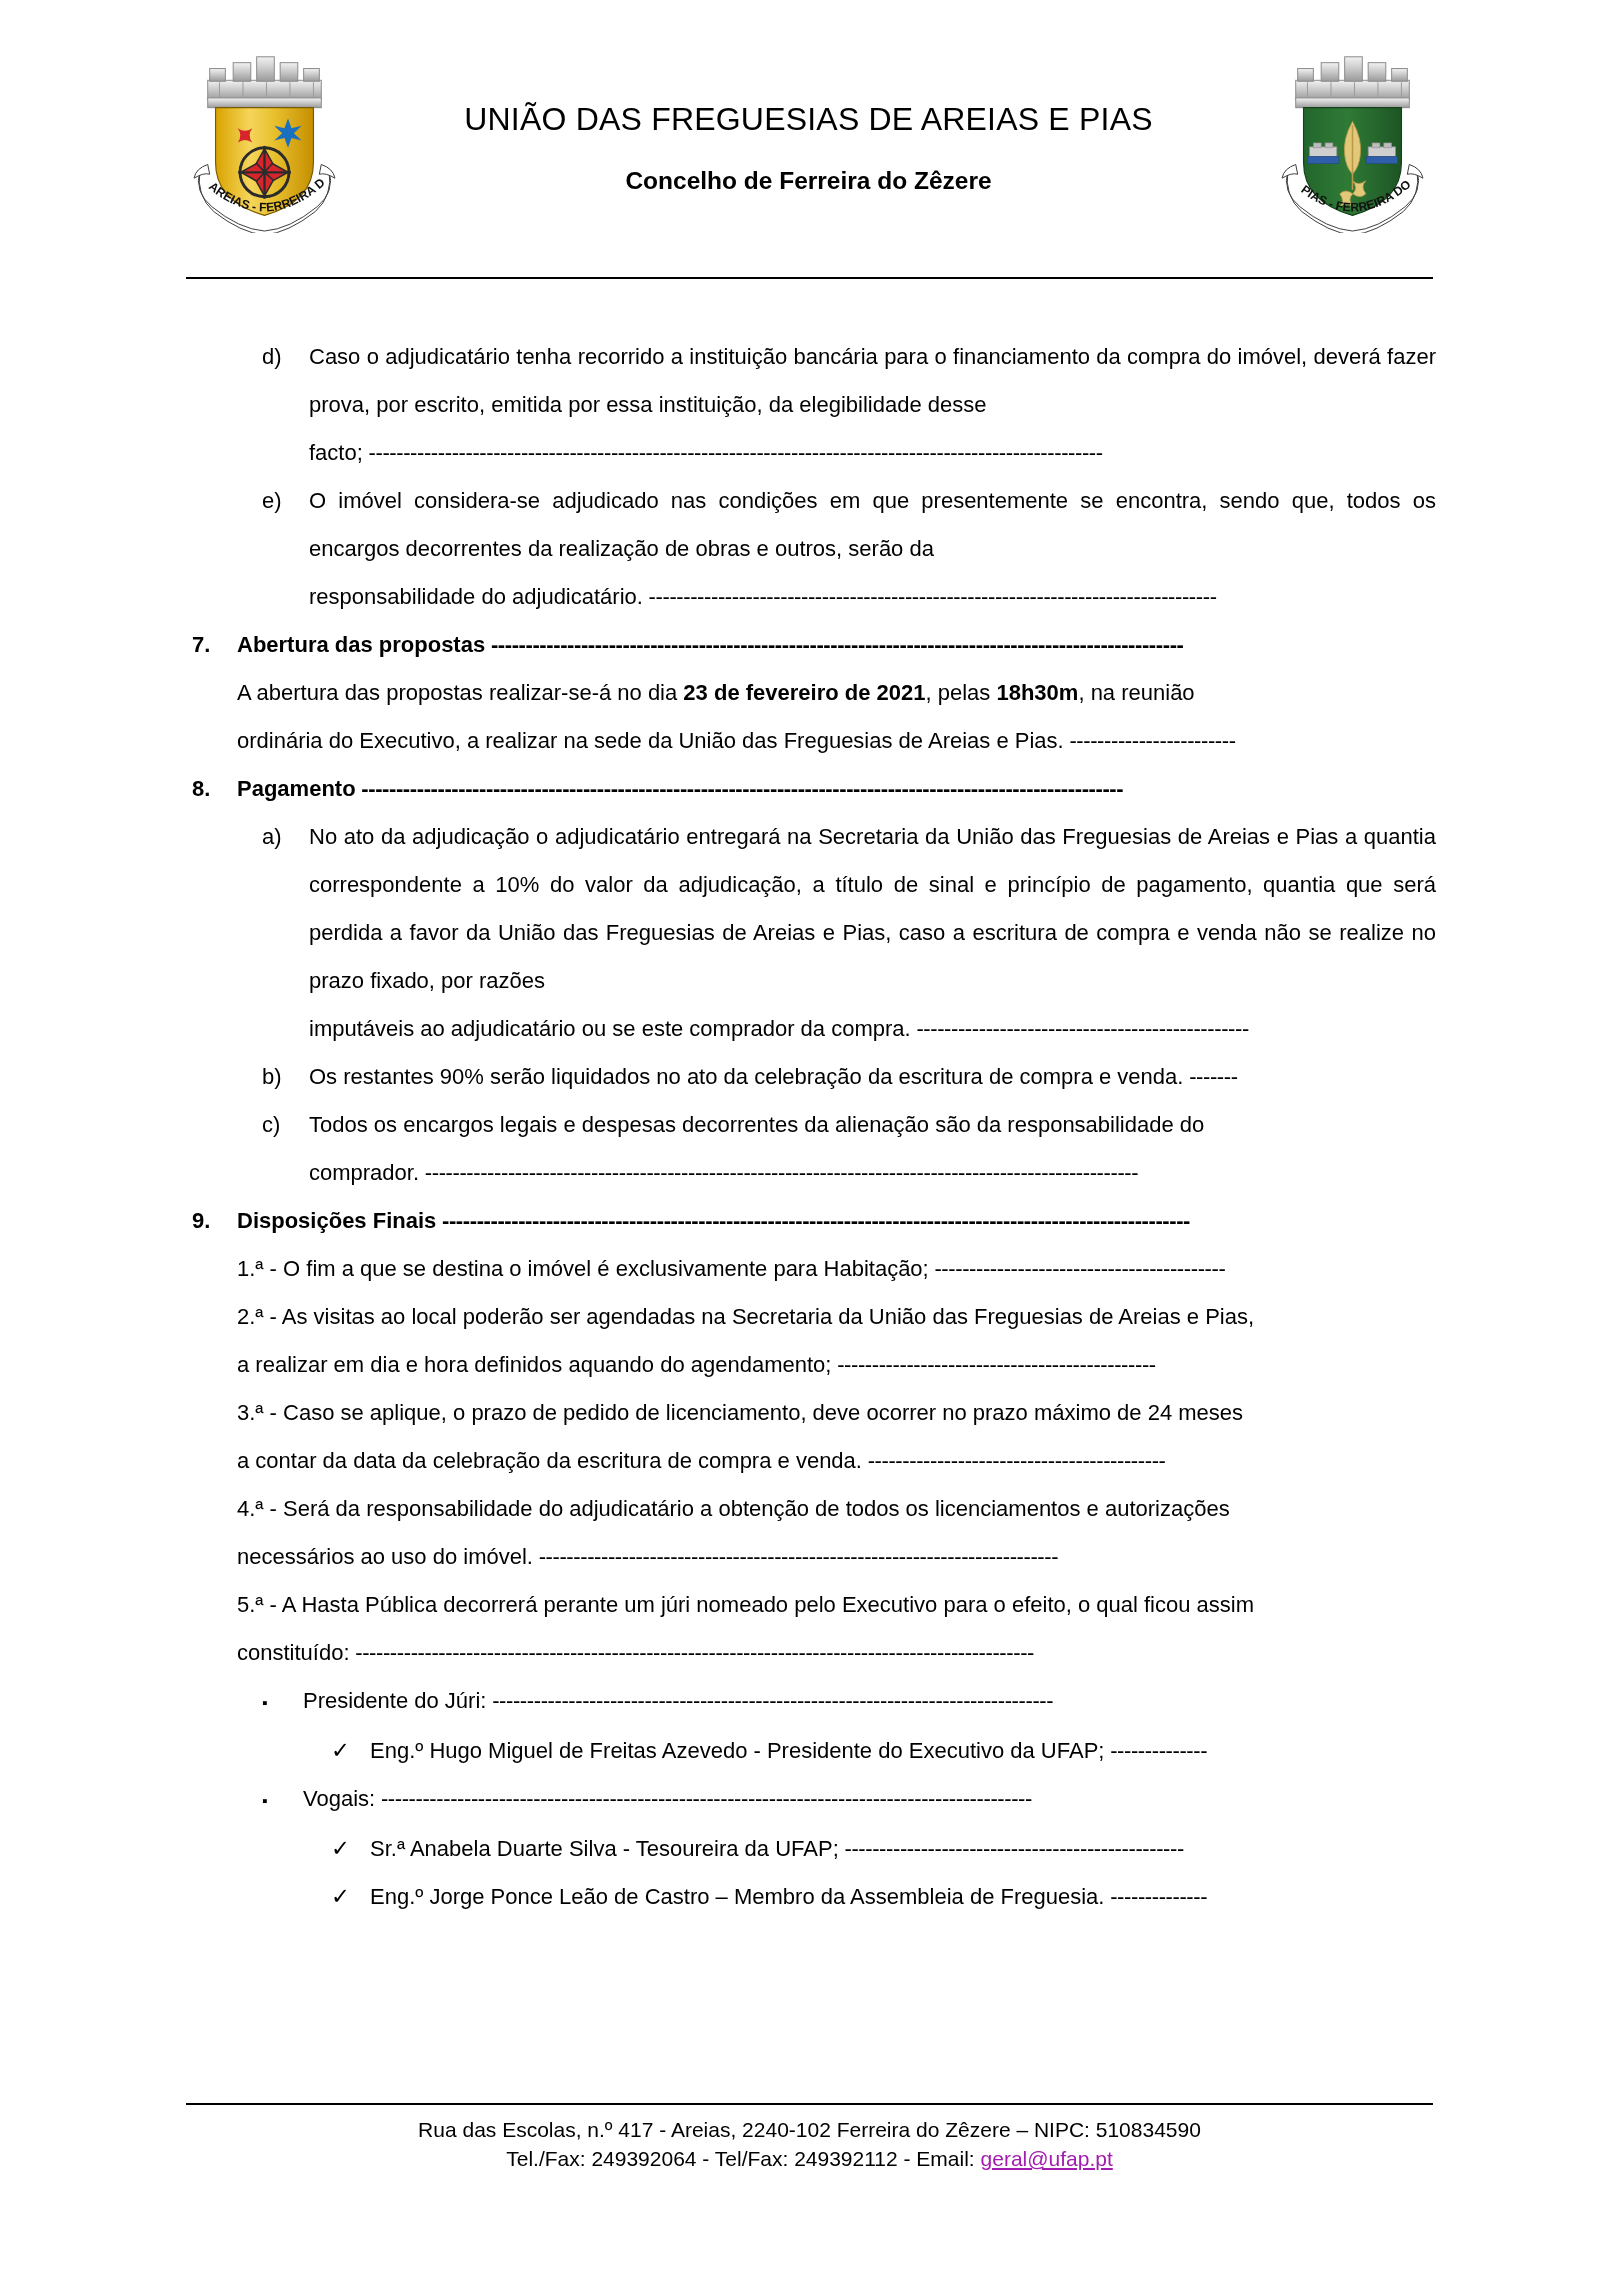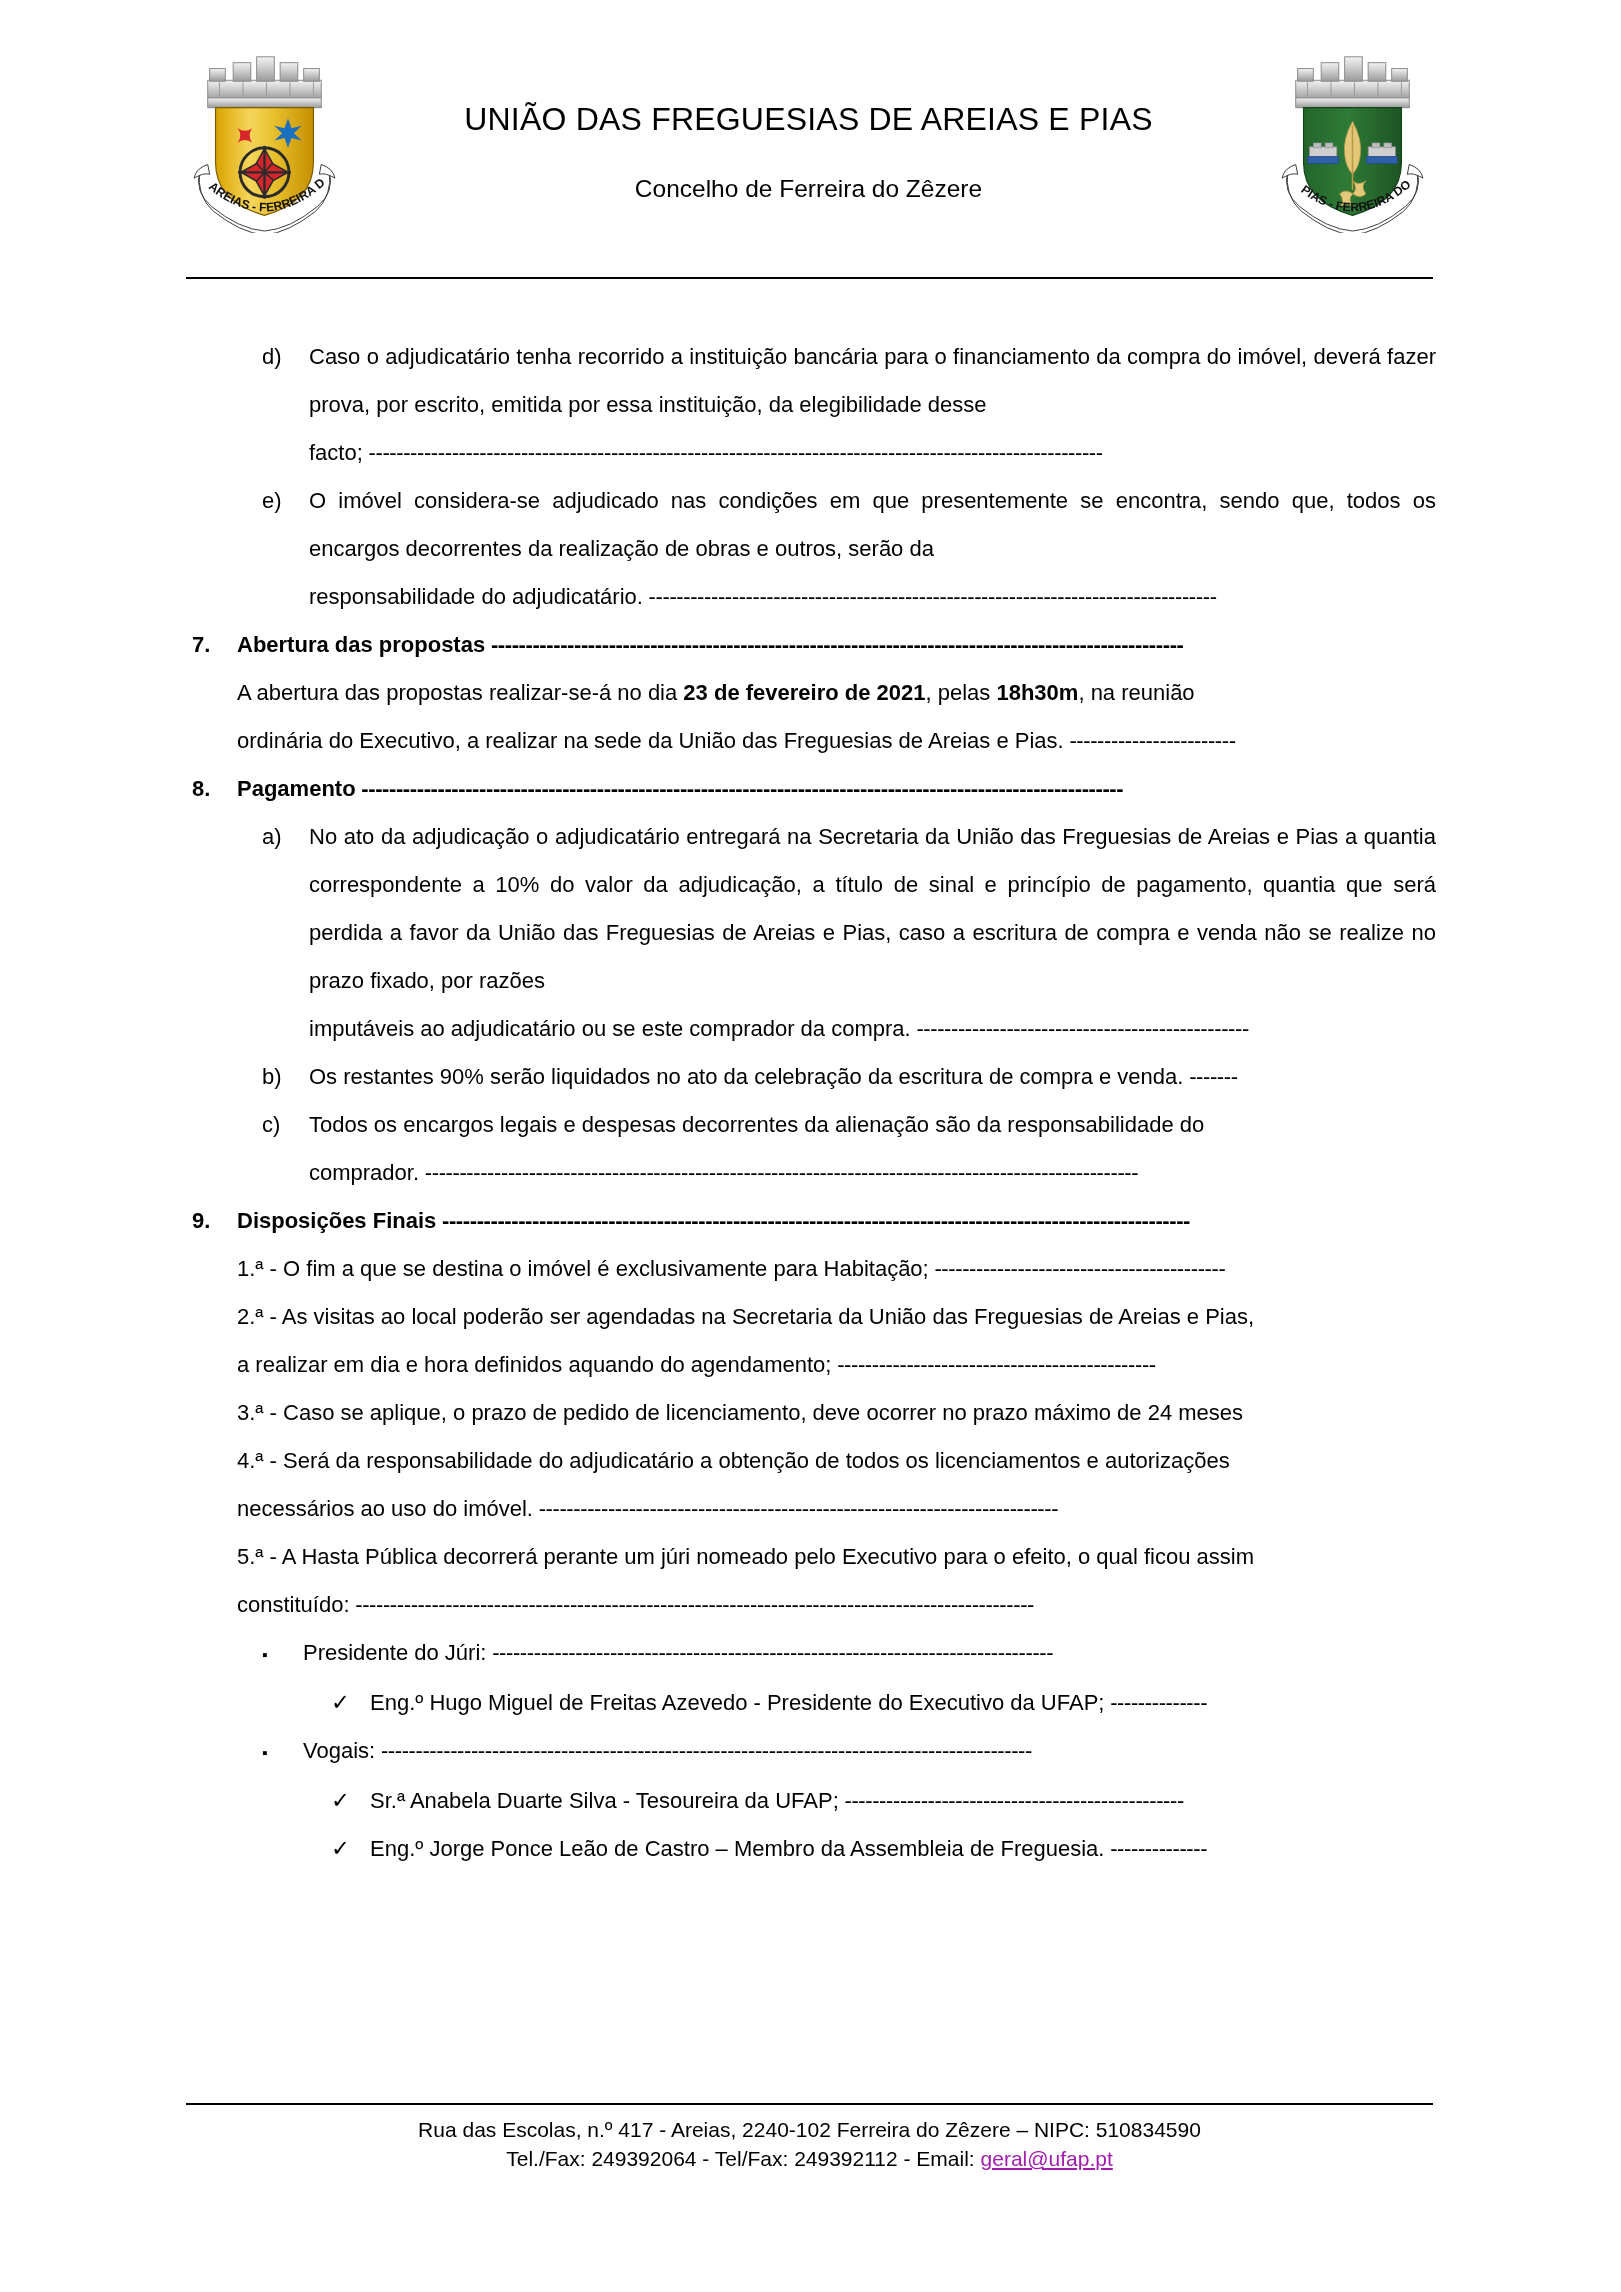--- a/index.html
+++ b/index.html
@@ -45,22 +45,22 @@
   }
   .org-title {
     font-size: 32px;
     font-weight: normal;
     letter-spacing: 0.2px;
     line-height: 1.15;
     white-space: nowrap;
   }
   .org-sub {
     font-size: 24.5px;
-    font-weight: normal;
-    margin-top: 37px;
+    font-weight: bold;
+    margin-top: 29px;
   }
   .header-rule {
     position: absolute;
     left: 186px;
     top: 277px;
     width: 1247px;
     border-top: 2.9px solid #000000;
   }
 
   
@@ -409,20 +409,21 @@
       <span class="oneline"><span>1.ª - O fim a que se destina o imóvel é exclusivamente para Habitação;</span><span class="dots"> ------------------------------------------</span></span>
     </div>
 
     <div class="ord-para">
       <span>2.ª - As visitas ao local poderão ser agendadas na Secretaria da União das Freguesias de Areias e Pias,</span>
       <span class="lastline"><span>a realizar em dia e hora definidos aquando do agendamento;</span><span class="dots"> ----------------------------------------------</span></span>
     </div>
 
     <div class="ord-para">
       <span>3.ª - Caso se aplique, o prazo de pedido de licenciamento, deve ocorrer no prazo máximo de 24 meses</span>
+      <span class="lastline"><span>a contar da data da celebração da escritura de compra e venda.</span><span class="dots"> -------------------------------------------</span></span>
     </div>
 
     <div class="ord-para">
       <span>4.ª - Será da responsabilidade do adjudicatário a obtenção de todos os licenciamentos e autorizações</span>
       <span class="lastline"><span>necessários ao uso do imóvel.</span><span class="dots"> ---------------------------------------------------------------------------</span></span>
     </div>
 
     <div class="ord-para">
       <span>5.ª - A Hasta Pública decorrerá perante um júri nomeado pelo Executivo para o efeito, o qual ficou assim</span>
       <span class="lastline"><span>constituído:</span><span class="dots"> --------------------------------------------------------------------------------------------------</span></span>

